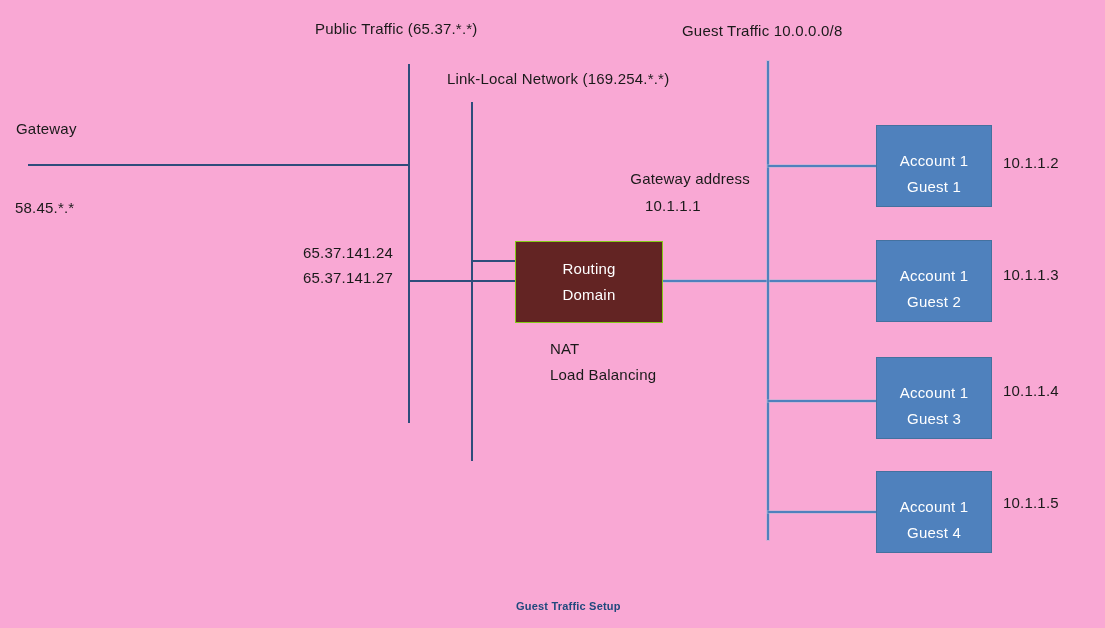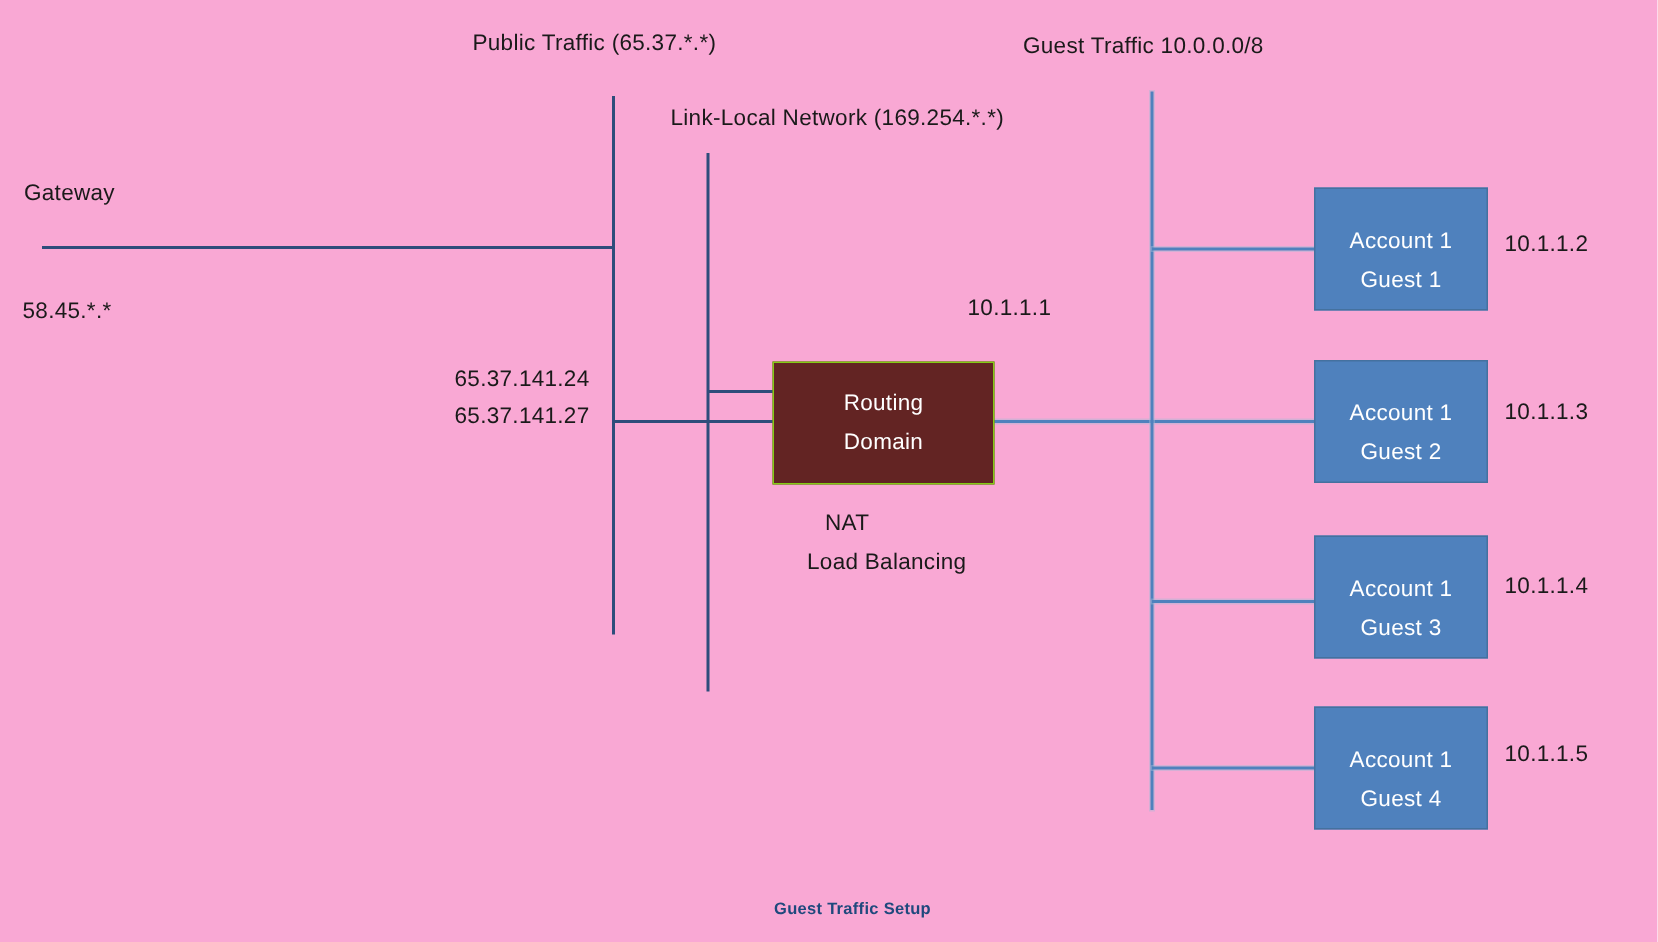--- a/index.html
+++ b/index.html
@@ -85,24 +85,25 @@
 
   <div class="lbl" style="left:315px; top:19px;">Public Traffic (65.37.*.*)</div>
   <div class="lbl" style="left:682px; top:21px;">Guest Traffic 10.0.0.0/8</div>
   <div class="lbl" style="left:447px; top:69px;">Link-Local Network (169.254.*.*)</div>
 
   <div class="lbl" style="left:16px; top:119px;">Gateway</div>
   <div class="lbl" style="left:15px; top:198px;">58.45.*.*</div>
   <div class="lbl right" style="left:280px; top:243px; width:113px;">65.37.141.24</div>
   <div class="lbl right" style="left:280px; top:268px; width:113px;">65.37.141.27</div>
 
+  <div class="lbl right" style="left:600px; top:169px; width:150px;">Gateway address</div>
   <div class="lbl" style="left:605px; top:196px;margin-left:40px;">10.1.1.1</div>
 
   <div class="lbl" style="left:550px; top:339px;">NAT</div>
-  <div class="lbl" style="left:538px; top:365px;">Load Balancing</div>
+  <div class="lbl" style="left:550px; top:365px;">Load Balancing</div>
 
   <div class="line h dark" style="left:28px; top:164px; width:381px;"></div>
   <div class="line v dark" style="left:408px; top:64px; height:359px;"></div>
   <div class="line v dark" style="left:471px; top:102px; height:359px;"></div>
   <div class="line h dark" style="left:472px; top:260px; width:44px;"></div>
   <div class="line h dark" style="left:409px; top:280px; width:107px;"></div>
 
   <div class="line h light" style="left:662px; top:280px; width:215px;"></div>
   <div class="line v light" style="left:767px; top:61px; height:479px;"></div>
   <div class="line h light" style="left:768px; top:165px; width:109px;"></div>

